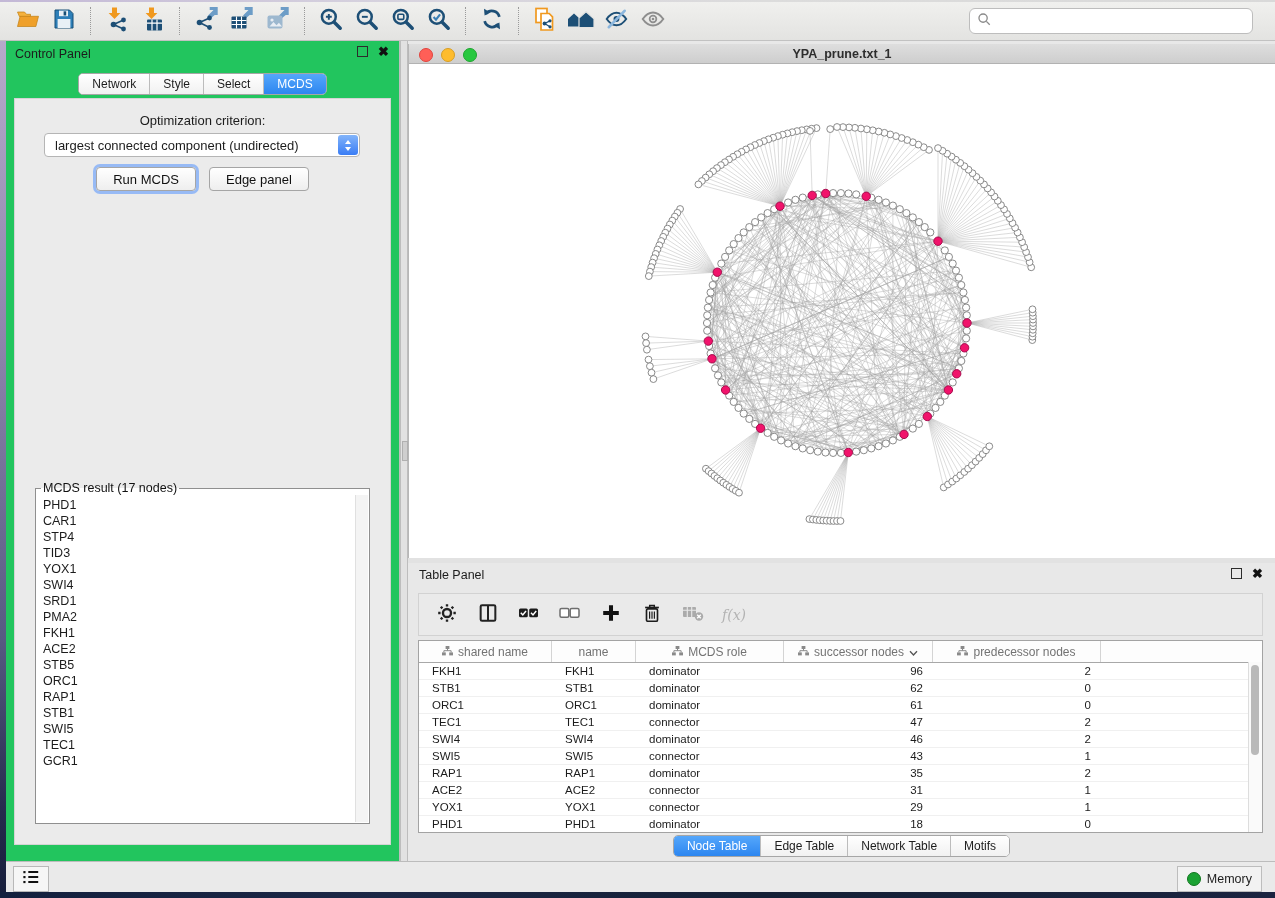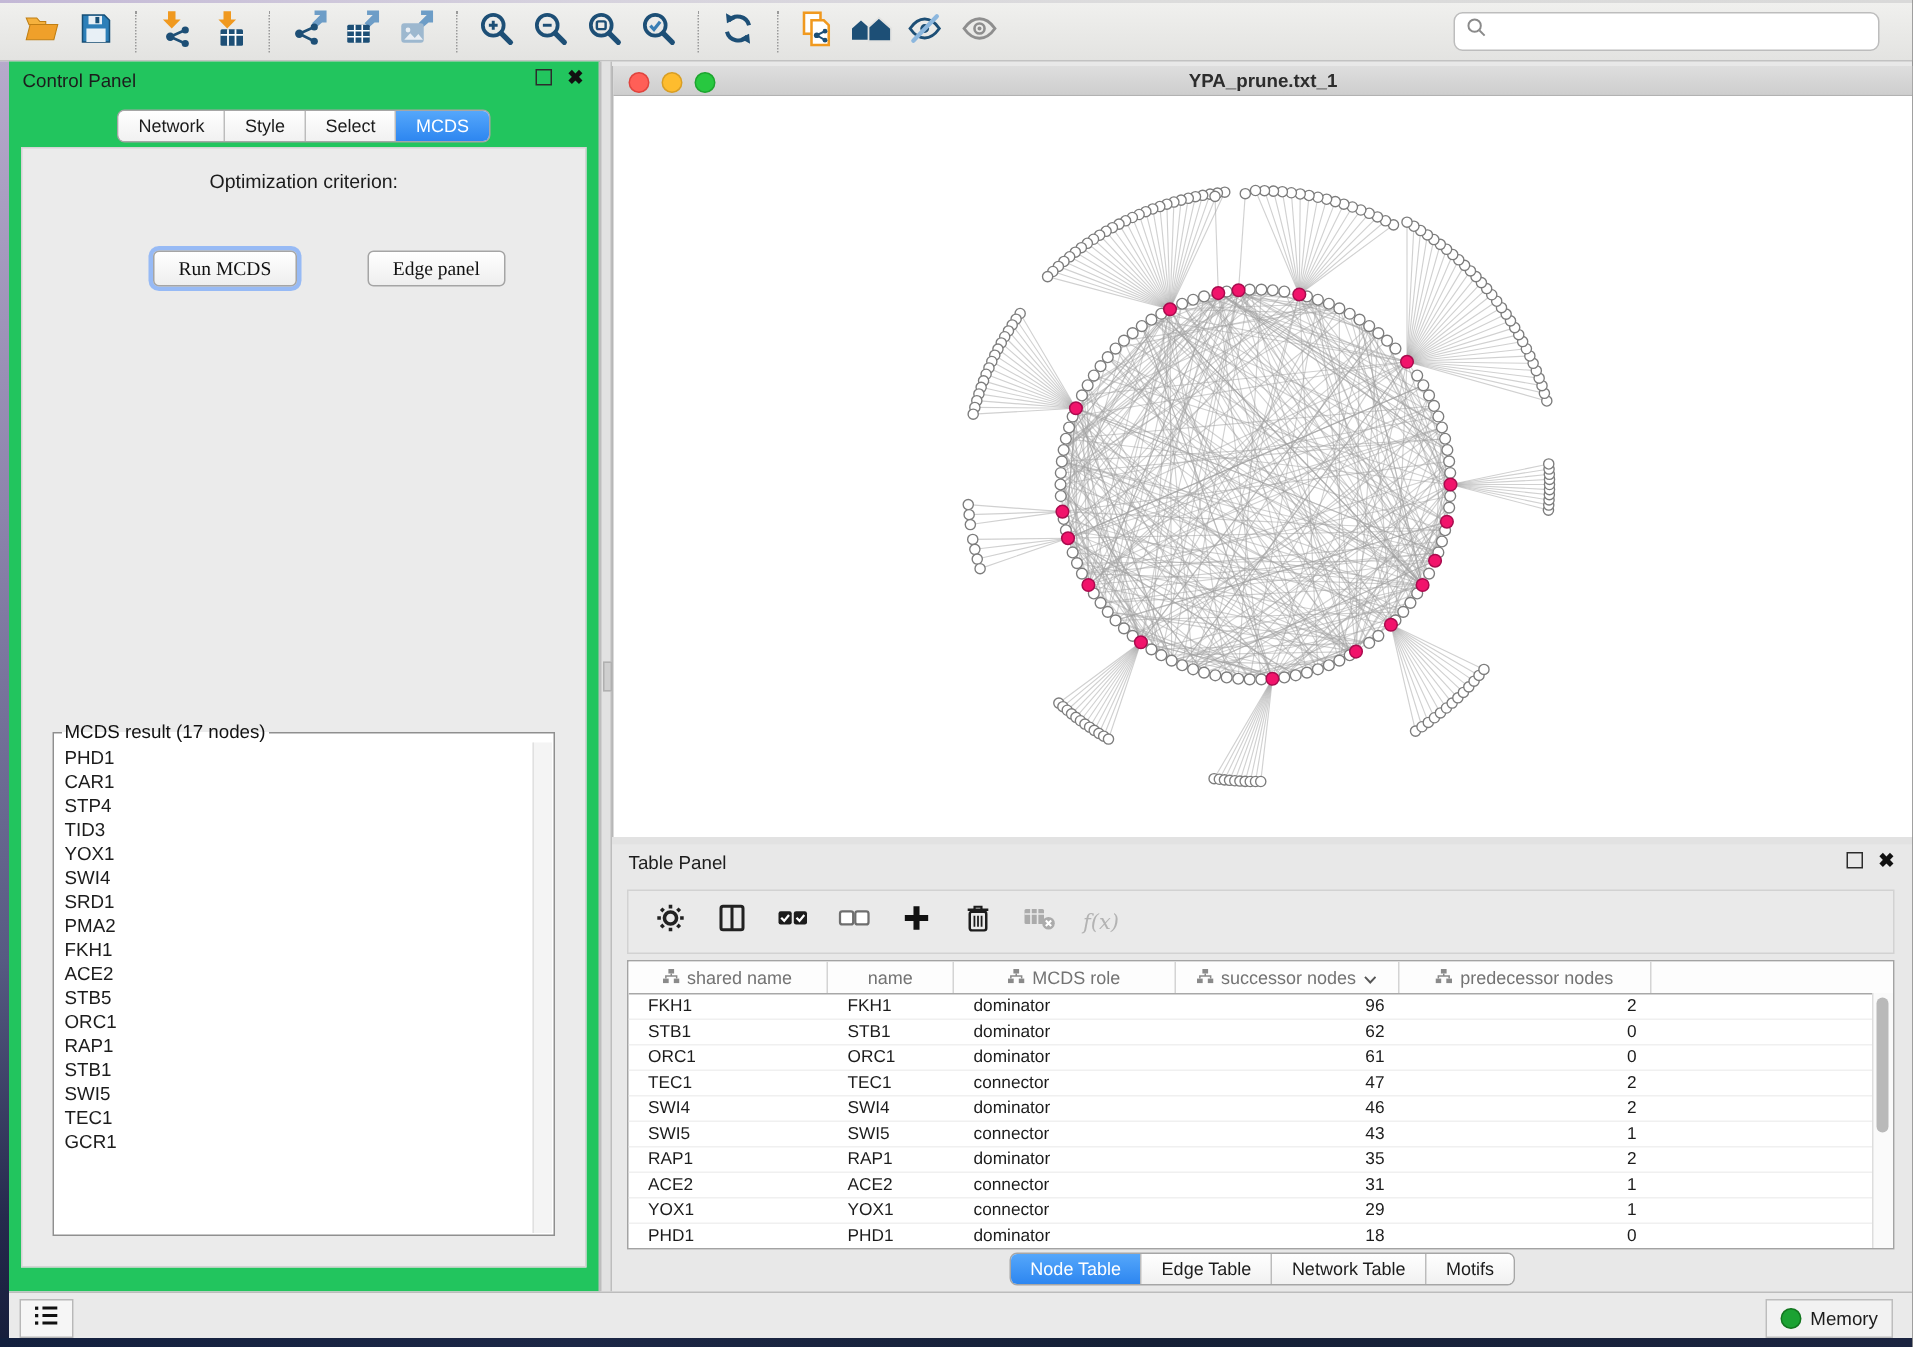--- a/index.html
+++ b/index.html
@@ -37,22 +37,22 @@
   .cp-inner{position:absolute;left:8px;right:8px;top:57px;bottom:16px;background:#ebebeb;border:1px solid #d4d4d4;}
   .opt-label{position:absolute;top:14px;width:100%;text-align:center;font-size:13px;}
   .dropdown{position:absolute;left:29px;top:34px;width:316px;height:24px;background:#fff;border:1px solid #b5b5b5;
       border-radius:4px;box-sizing:border-box;display:flex;align-items:center;padding-left:10px;font-size:13px;}
   .stepper{position:absolute;right:1px;top:1px;bottom:1px;width:20px;border-radius:3px;
       background:linear-gradient(#82b4fa,#3a7df5);display:flex;flex-direction:column;
       align-items:center;justify-content:center;gap:3px;}
   .tri-up{width:0;height:0;border-left:3.5px solid transparent;border-right:3.5px solid transparent;border-bottom:4.5px solid #fff;}
   .tri-dn{width:0;height:0;border-left:3.5px solid transparent;border-right:3.5px solid transparent;border-top:4.5px solid #fff;}
   .btn-row{position:absolute;left:0;top:68px;width:100%;display:flex;justify-content:center;gap:13px;}
-  .btn{height:24px;padding:0 16px;font-size:13px;font-family:Liberation Serif, serif;background:linear-gradient(#fff,#eee);
-      border:1px solid #a5a5a5;border-radius:4px;color:#111;margin-left:34px;}
+  .btn{height:24px;padding:0 16px;font-size:13px;font-family:Liberation Sans, sans-serif;background:linear-gradient(#fff,#eee);
+      border:1px solid #a5a5a5;border-radius:4px;color:#111;}
   .btn.focus-ring{box-shadow:0 0 0 3px rgba(106,160,250,.65);}
   .mcds-fieldset{position:absolute;left:4px;right:4px;top:366px;bottom:4px;margin:16px;padding:0;
       border:1px solid #8f8f8f;background:#fff;}
   .mcds-fieldset legend{font-size:12.5px;margin-left:5px;padding:0 2px;color:#111;}
   .mcds-list{position:absolute;left:1px;right:13px;top:0;bottom:1px;overflow:hidden;padding:2px 0 0 6px;}
   .mcds-list div{font-size:12.5px;line-height:16px;}
   .mcds-scroll{position:absolute;right:1px;top:0;bottom:1px;width:12px;background:#f4f4f4;border-left:1px solid #e0e0e0;}
   
   .v-split{position:absolute;left:400px;top:41px;width:8px;height:820px;background:#e2e2e2;
       border-left:1px solid #bdbdbd;border-right:1px solid #bdbdbd;box-sizing:border-box;}
@@ -255,20 +255,27 @@
     <div class="cp-tabs">
       <span class="seg" id="cp-tabs">
           <span class="tab">Network</span>
           <span class="tab">Style</span>
           <span class="tab">Select</span>
           <span class="tab active">MCDS</span>
         </span>
     </div>
     <div class="cp-inner">
       <div class="opt-label">Optimization criterion:</div>
+      <div class="dropdown">
+        <span>largest connected component (undirected)</span>
+        <span class="stepper">
+            <span class="tri-up"></span>
+            <span class="tri-dn"></span>
+          </span>
+      </div>
       <div class="btn-row">
         <button class="btn focus-ring">Run MCDS</button>
         <button class="btn">Edge panel</button>
       </div>
       <fieldset class="mcds-fieldset">
         <legend>MCDS result (17 nodes)</legend>
         <div class="mcds-list" id="mcds-list">
             <div>PHD1</div>
             <div>CAR1</div>
             <div>STP4</div>

